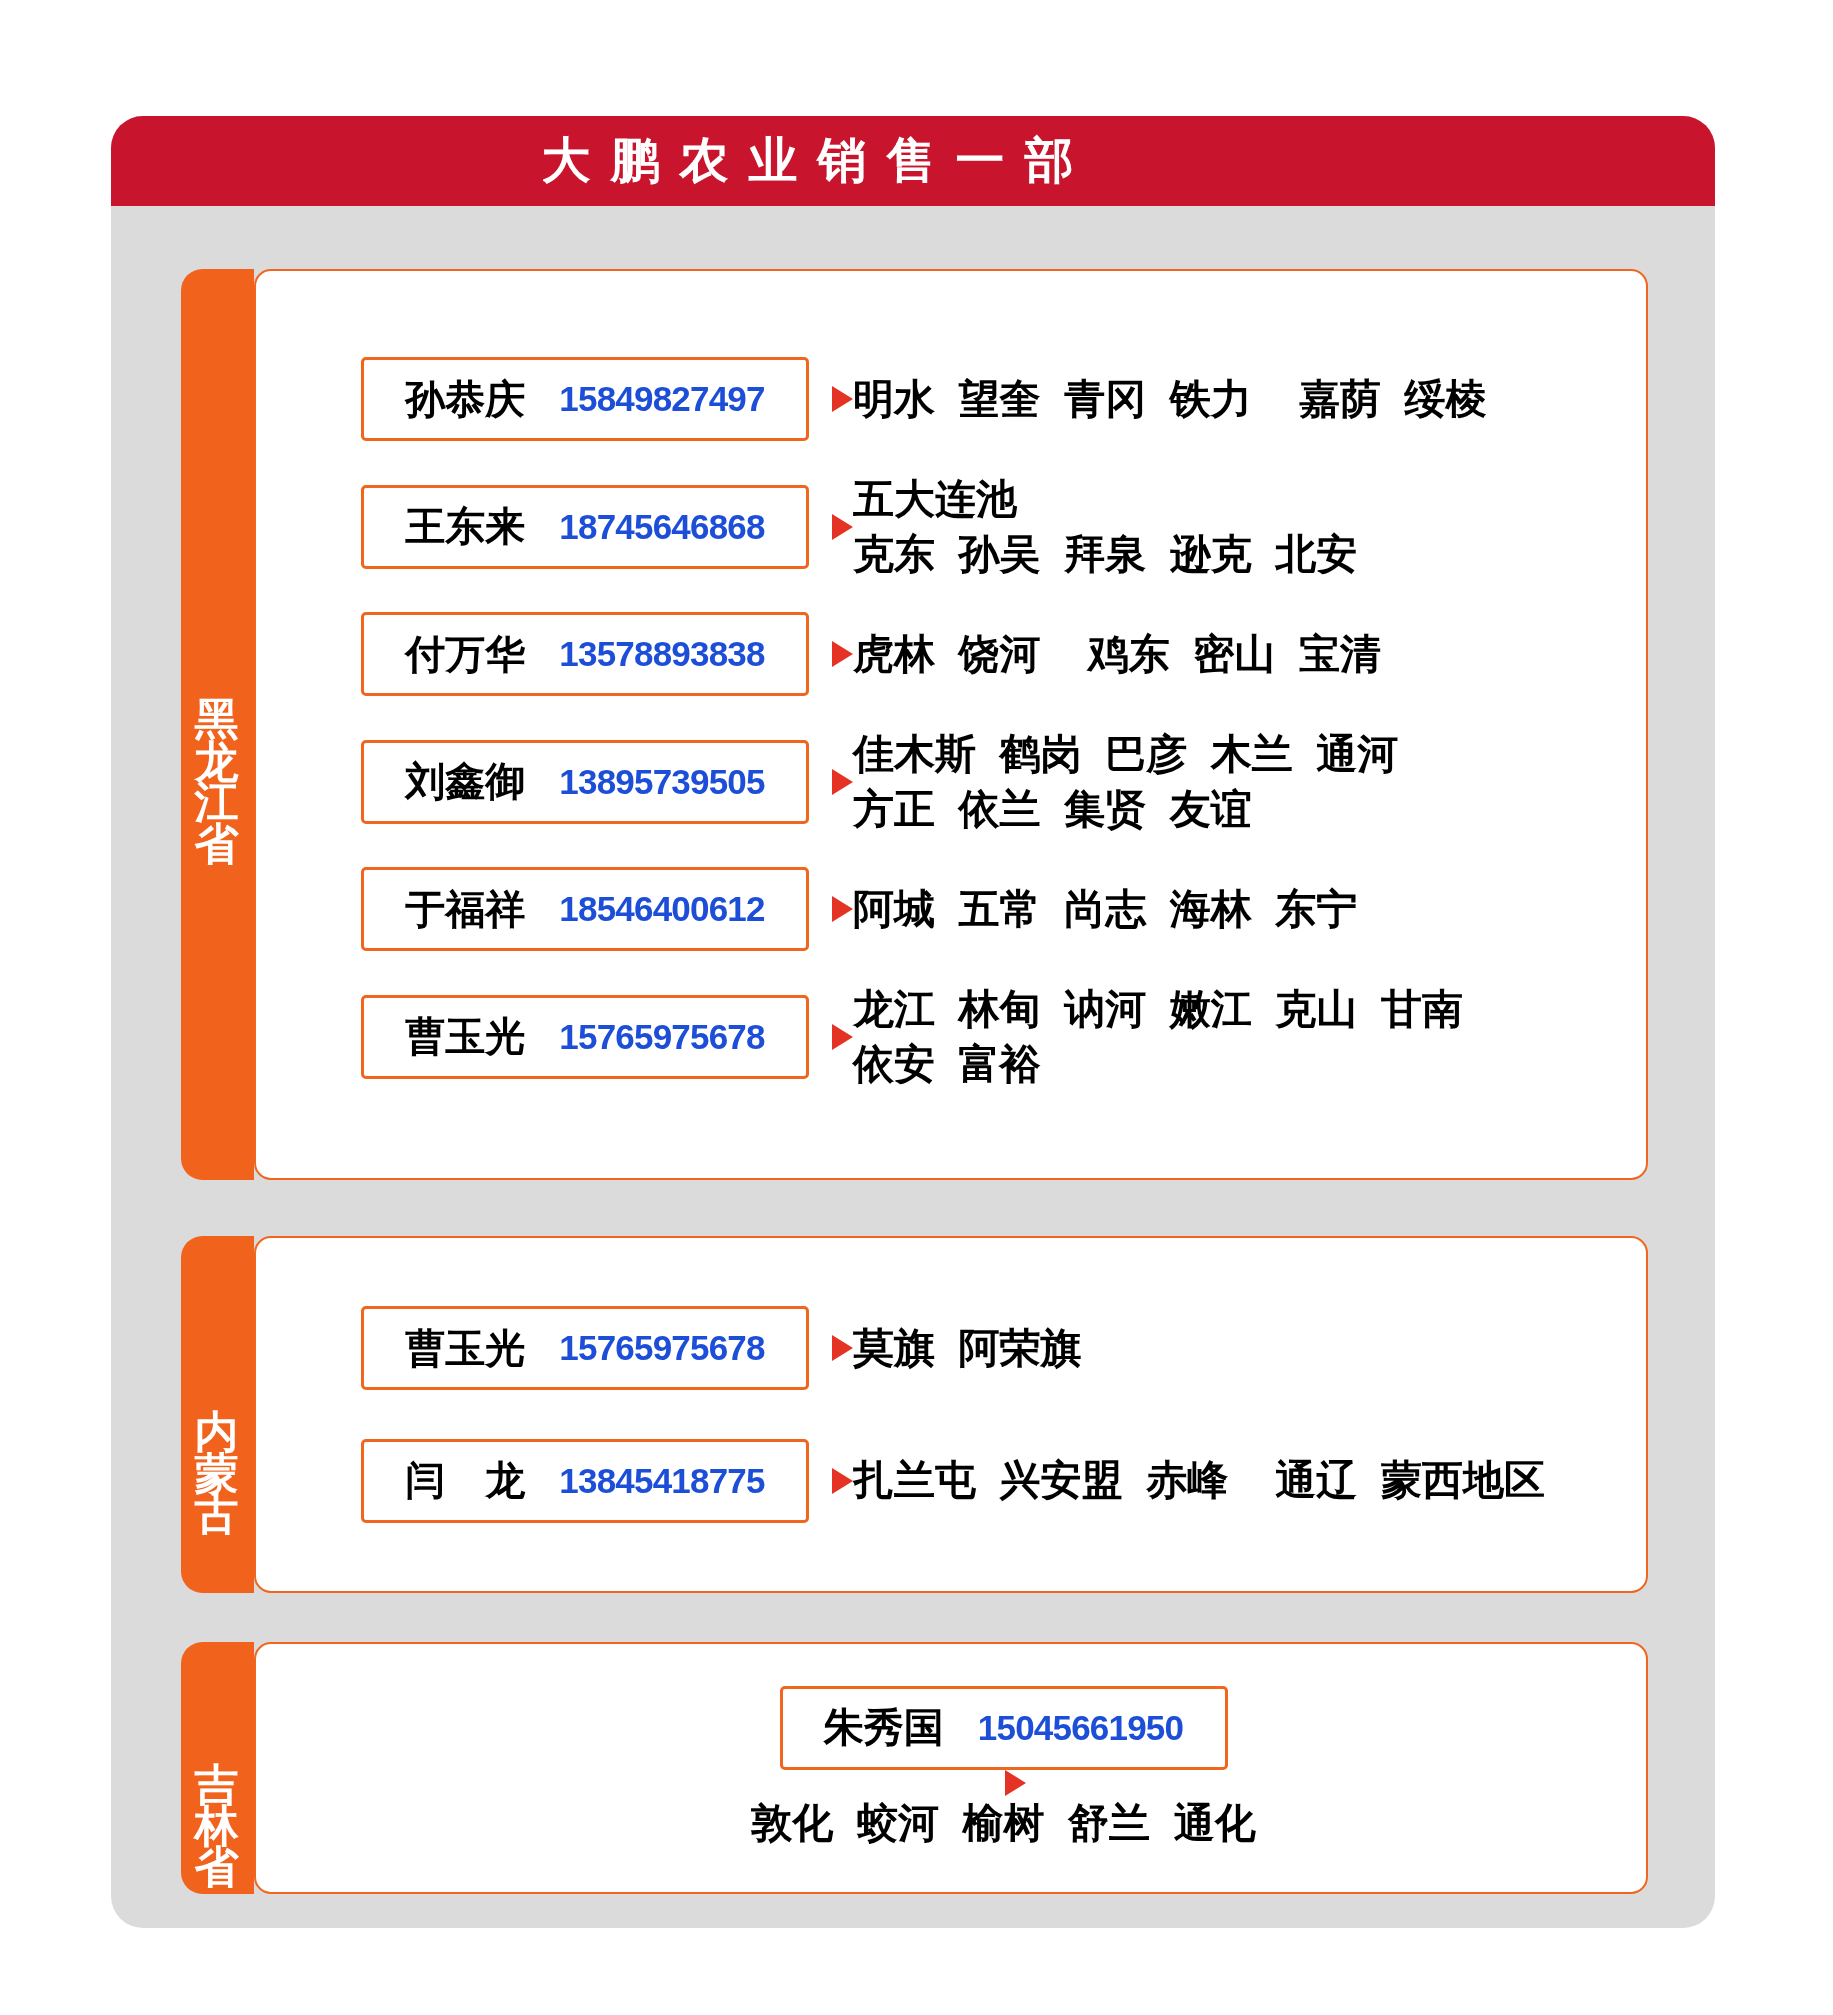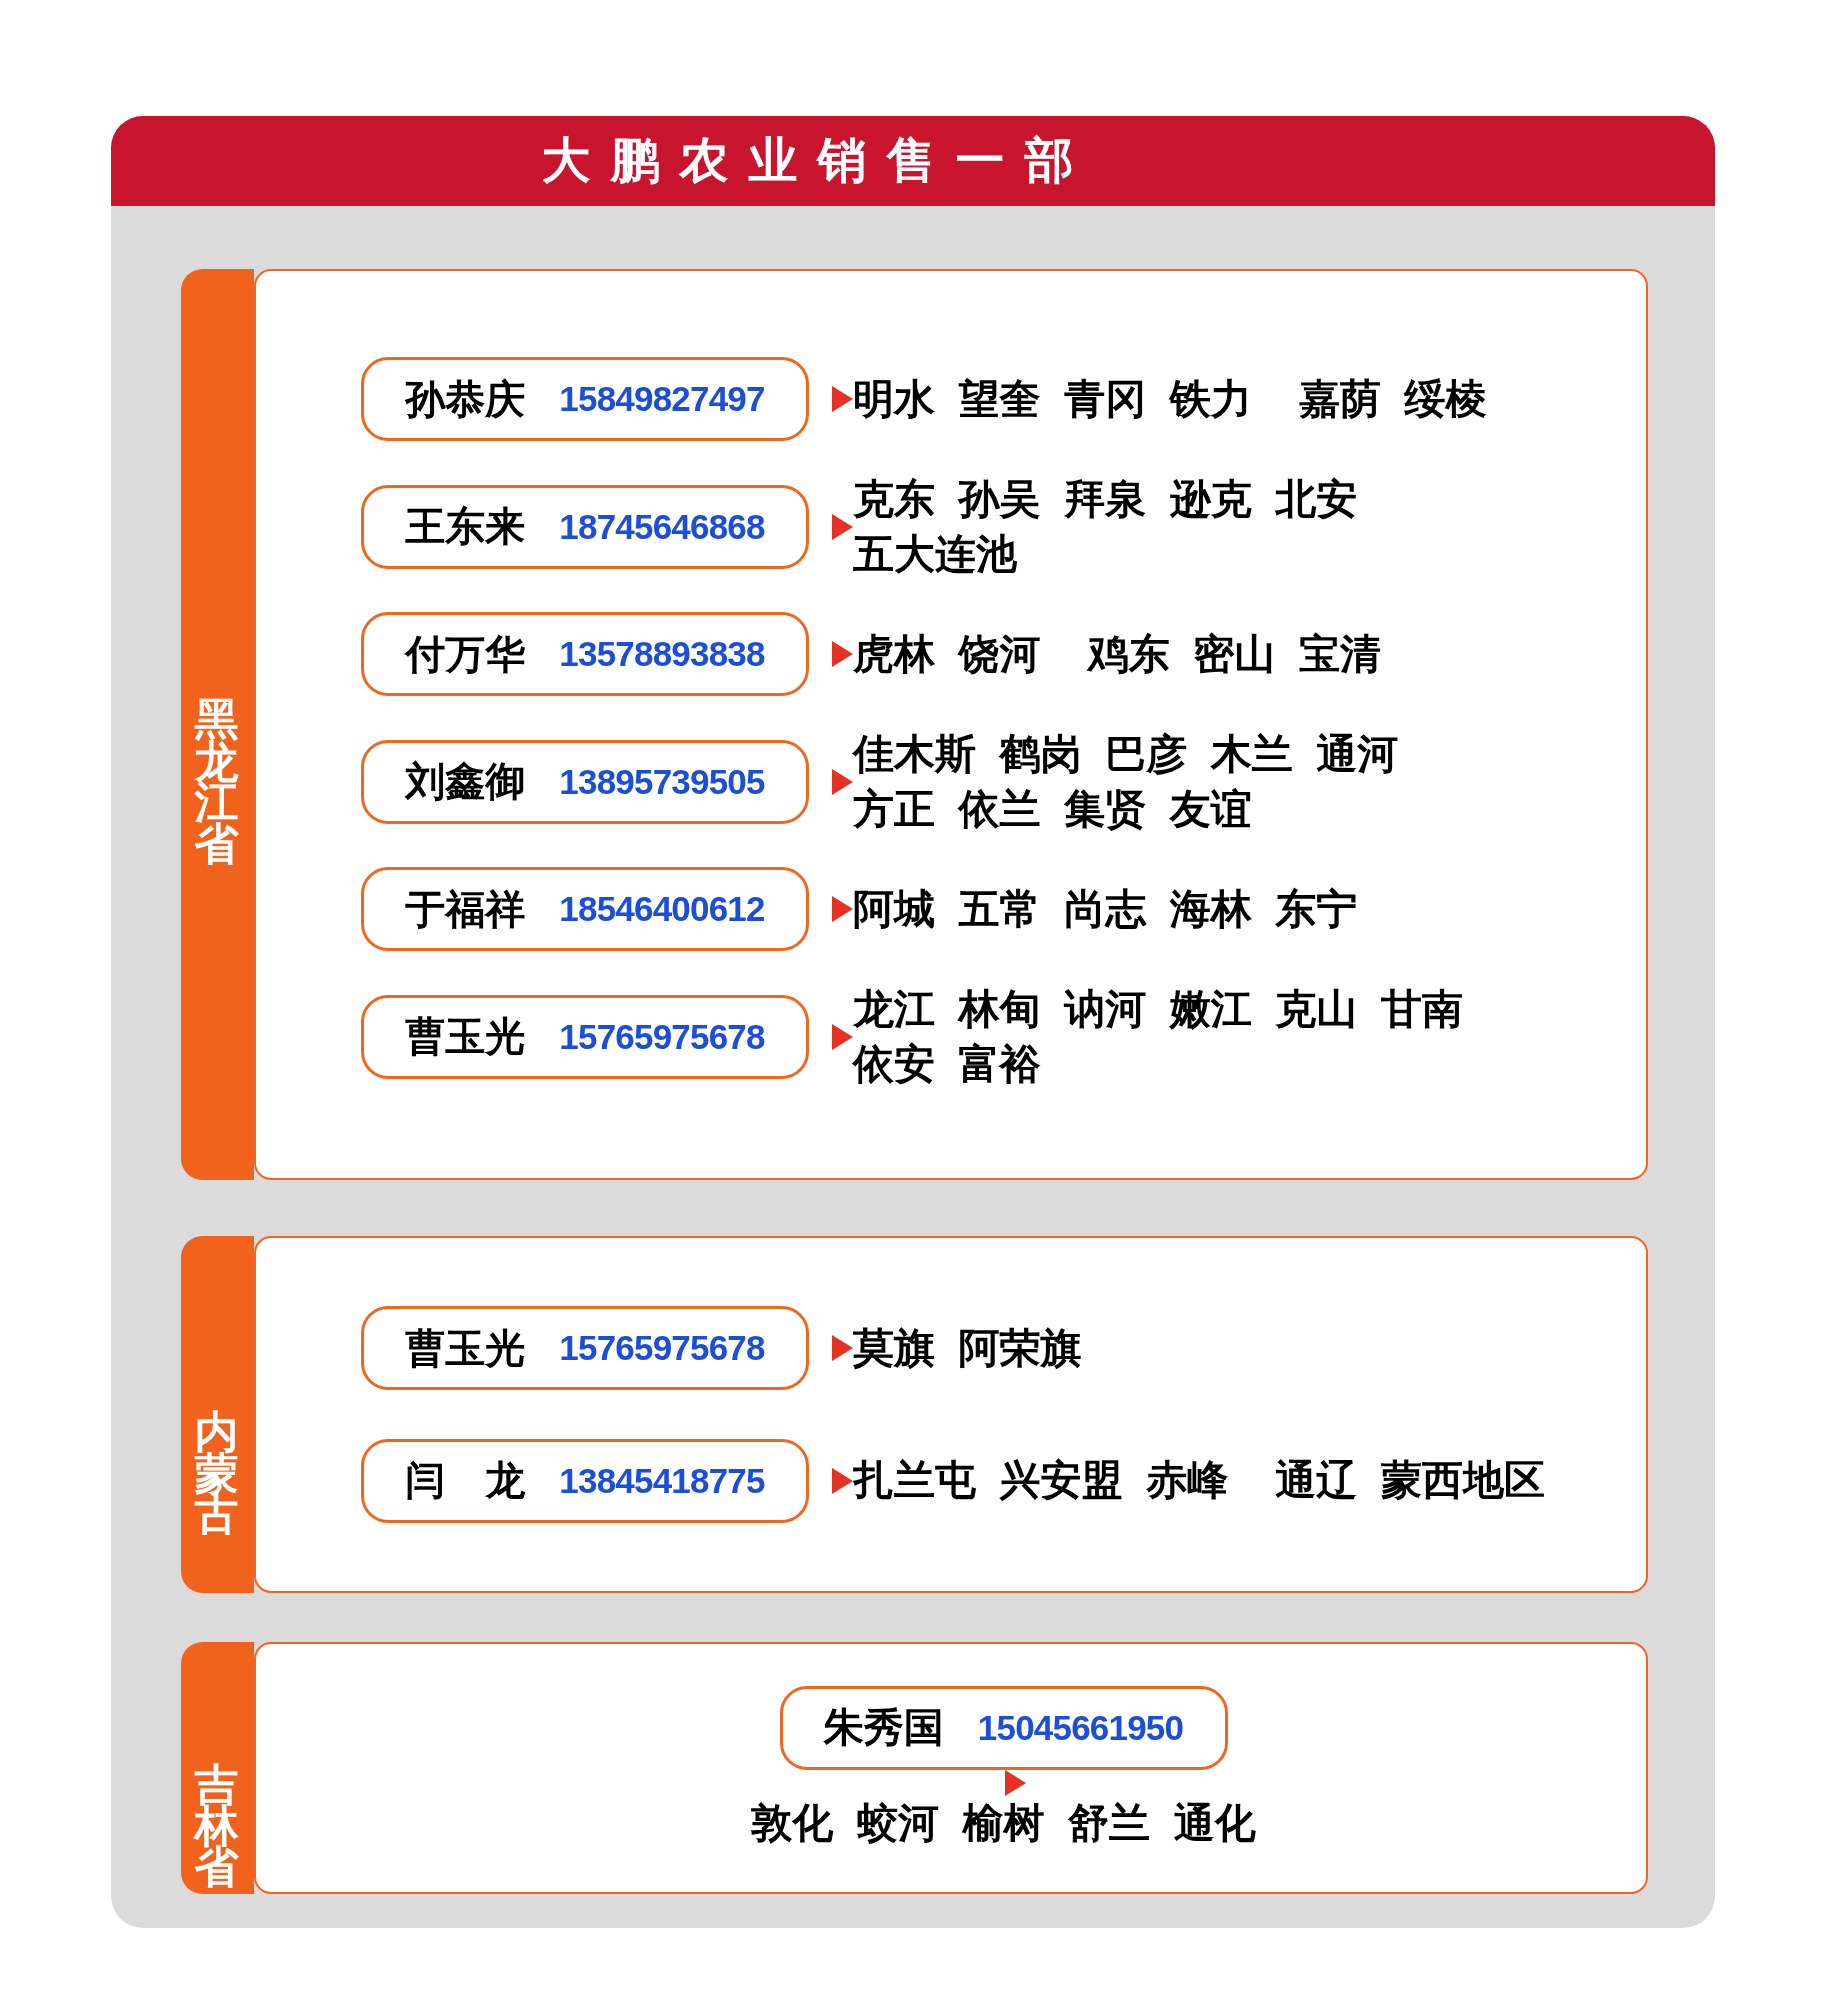--- a/index.html
+++ b/index.html
@@ -42,21 +42,21 @@
     display:flex;flex-direction:column;justify-content:center;
     box-sizing:border-box;padding-left:105px;
   }
   
   .row{display:flex;align-items:center;}
   .sec-0 .row{margin:15.3px 0;}
   .sec-1 .row{margin:24.4px 0;}
   .sec-2 .row{margin:15.3px 0;flex-direction:column;}
   .name-box{
     flex:0 0 auto;width:448px;height:84px;box-sizing:border-box;
-    border:3.1px solid #f0661f;border-radius:27px;background:#ffffff;
+    border:3.1px solid #f0661f;border-radius:5px;background:#ffffff;
     display:flex;align-items:center;justify-content:center;gap:34px;
   }
   .cname{font-size:40px;font-weight:bold;color:#000;white-space:pre;}
   .cphone{font-size:35px;font-weight:bold;color:#1d4ed8;letter-spacing:-0.8px;white-space:nowrap;}
   .arrow{
     width:0;height:0;margin-left:23px;
     border-top:13.7px solid transparent;border-bottom:13.7px solid transparent;
     border-left:21.4px solid #e43225;
   }
   .cities{}
@@ -90,22 +90,22 @@
               </div>
   </div>
 
   <div class="row">
     <div class="name-box">
       <span class="cname">王东来</span>
       <span class="cphone">18745646868</span>
     </div>
     <span class="arrow"></span>
     <div class="cities">
+                <div class="city-line">五大连池</div>
                 <div class="city-line">克东 孙吴 拜泉 逊克 北安</div>
-                <div class="city-line">五大连池</div>
               </div>
   </div>
 
   <div class="row">
     <div class="name-box">
       <span class="cname">付万华</span>
       <span class="cphone">13578893838</span>
     </div>
     <span class="arrow"></span>
     <div class="cities">

